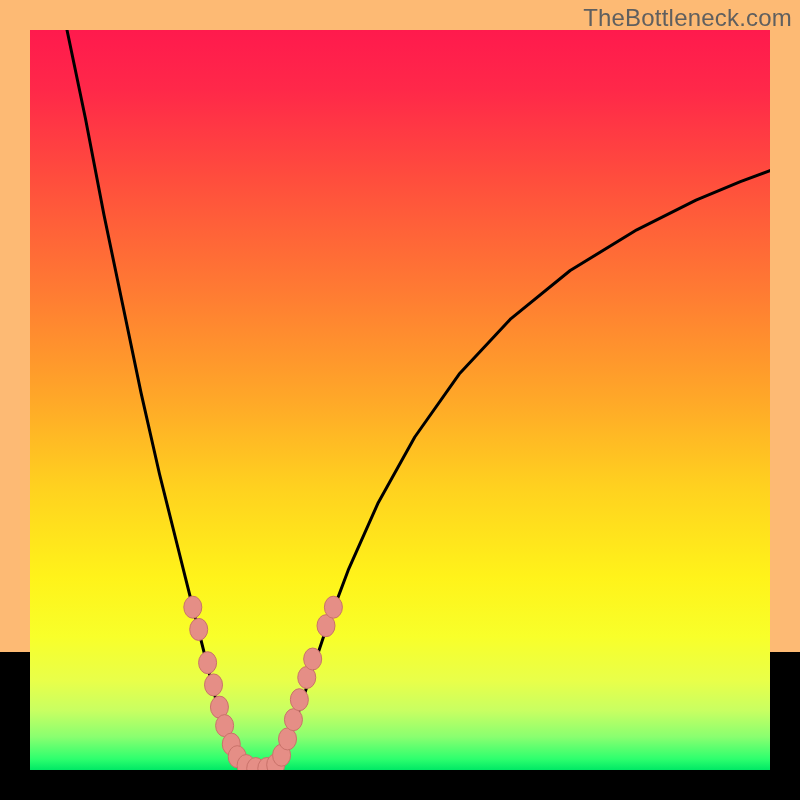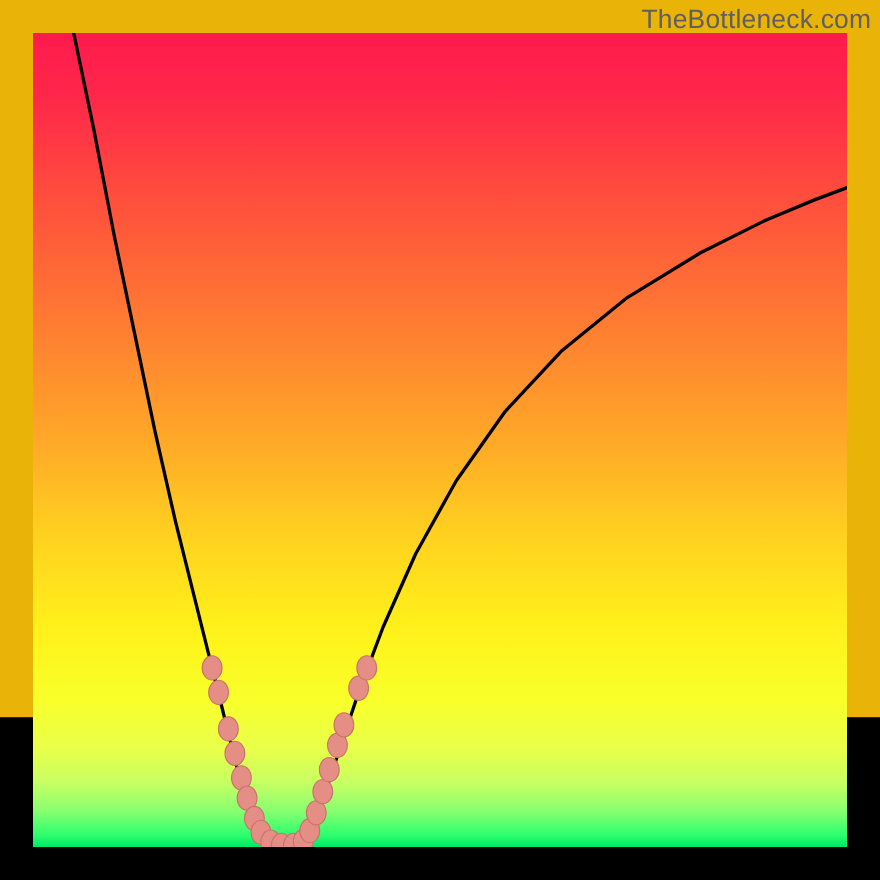--- a/index.html
+++ b/index.html
@@ -8,21 +8,21 @@
     width: 800px;
     height: 800px;
     overflow: hidden;
     background: #000;
     font-family: Arial, Helvetica, sans-serif;
   }
   .frame {
     position: relative;
     width: 800px;
     height: 652px;
-    background: #eab308;
+    background: #fdba74;
   }
   .plot-area {
     position: absolute;
     left: 30px;
     top: 30px;
     width: 740px;
     height: 740px;
     overflow: hidden;
   }
   .gradient {

